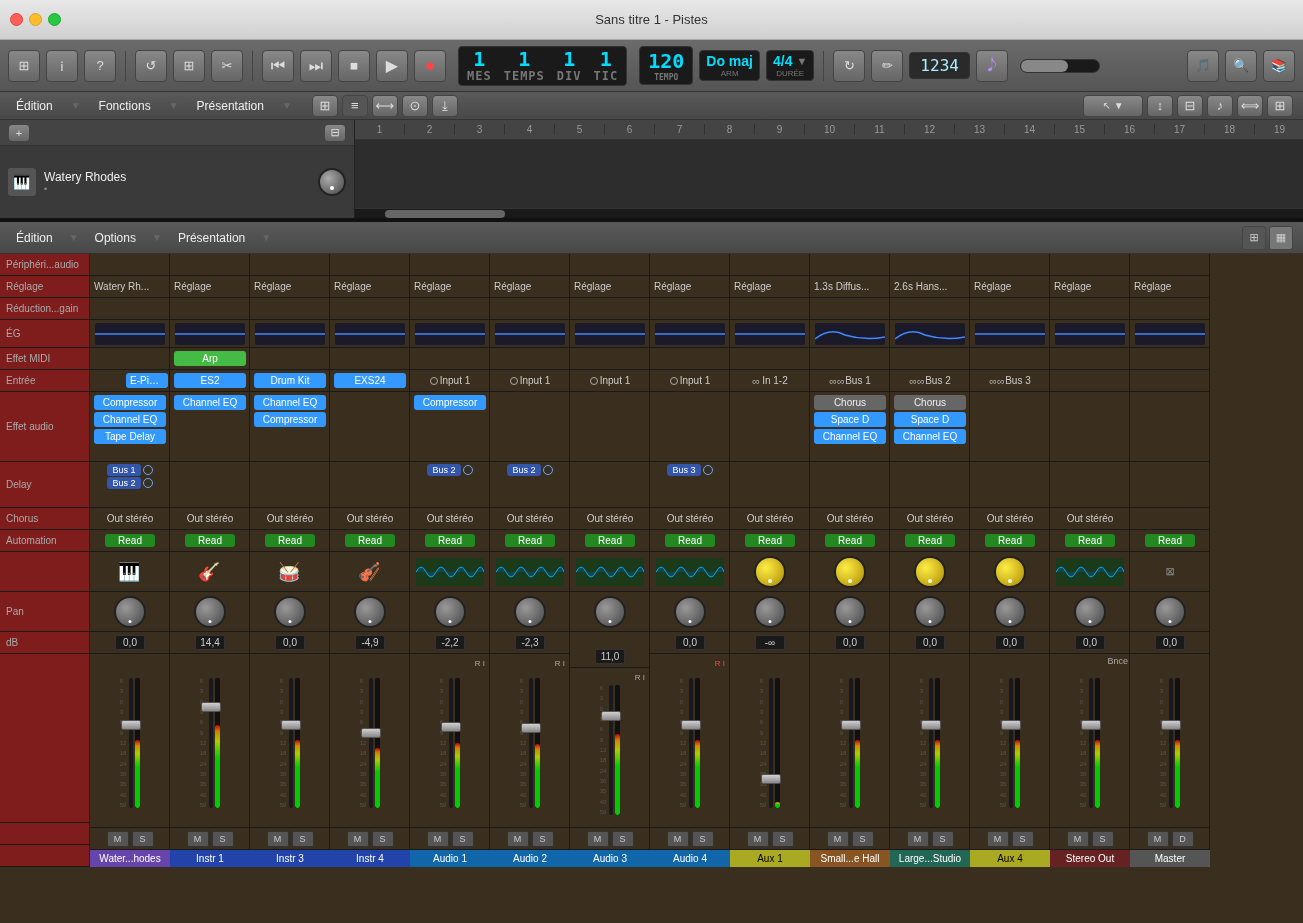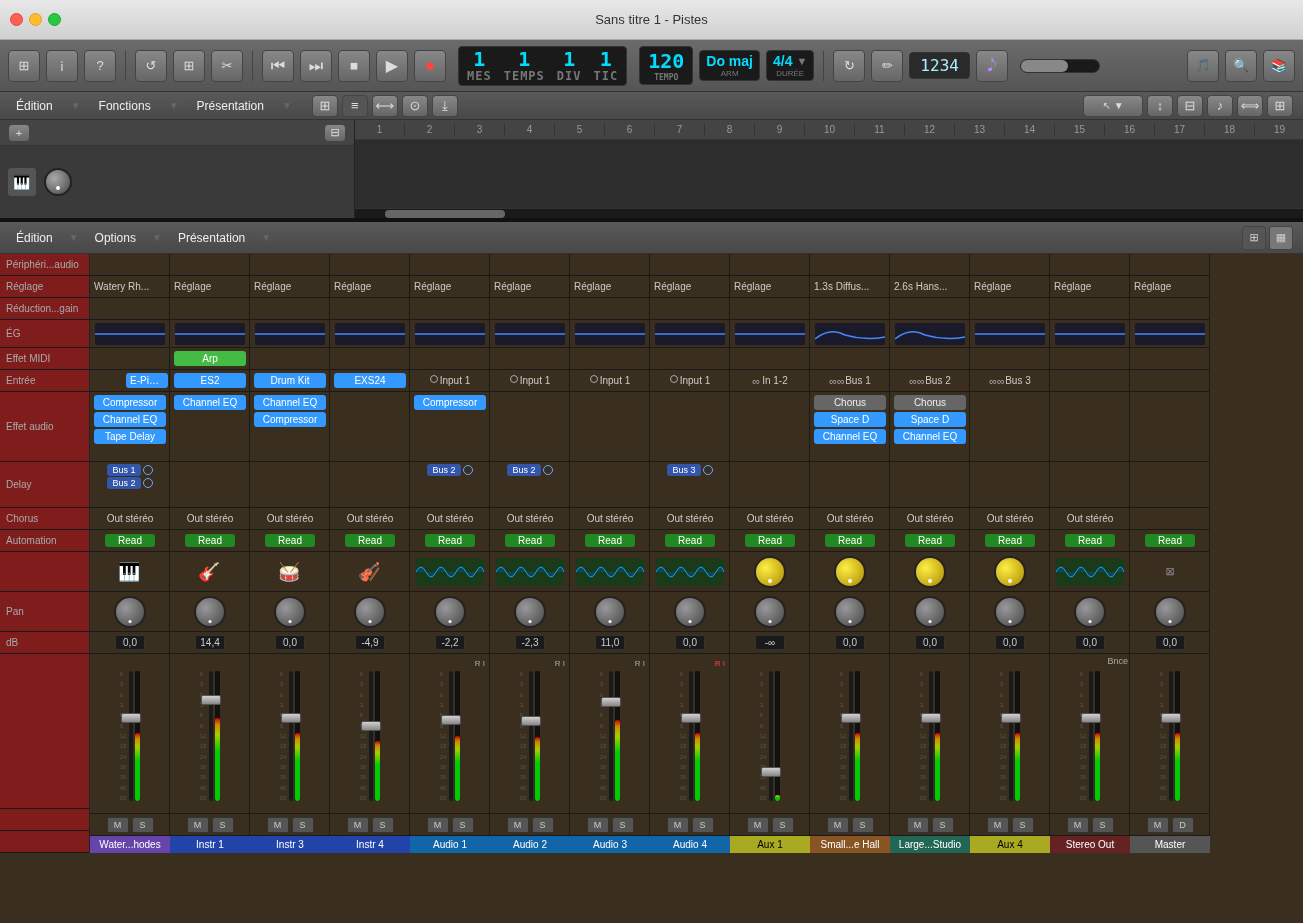--- a/index.html
+++ b/index.html
@@ -297,21 +297,21 @@
       align-items: center;
       justify-content: center;
       padding: 2px;
       border-bottom: 1px solid #1a1a1a;
       min-height: 20px;
       width: 80px;
     }
 
     .input-io {
       display: flex;
-      align-items: flex-start;
+      align-items: center;
       gap: 2px;
       font-size: 10px;
       color: #ccc;
     }
     .io-dot { width: 8px; height: 8px; border-radius: 50%; border: 1.5px solid #aaa; display: inline-block; flex-shrink: 0; }
     .send-btn {
       background: #3355aa;
       color: #fff;
       border-radius: 3px;
       font-size: 9px;
@@ -434,20 +434,24 @@
 
     <div style="height:26px; background:#444; display:flex; align-items:center; padding:0 8px; gap:6px; border-bottom:1px solid #333;">
       <div class="toolbar-btn" style="width:22px; height:18px; font-size:11px;">+</div>
       <div style="flex:1;"></div>
       <div class="toolbar-btn" style="width:22px; height:18px; font-size:11px;">⊟</div>
     </div>
 
     <div style="display:flex; align-items:center; padding:4px 8px; gap:8px; flex:1;">
       <div style="width:28px; height:28px; background:#555; border-radius:3px; display:flex; align-items:center; justify-content:center;">
         <span style="font-size:14px;">🎹</span>
+      </div>
+      <div style="flex:1;">
+        <div style="font-size:12px; color:#eee;">Watery Rhodes</div>
+        <div style="font-size:9px; color:#888;">•</div>
       </div>
       <div style="width:28px; height:28px;">
         <div class="knob" style="width:28px; height:28px;">
             <div class="knob-dot"></div>
           </div>
       </div>
     </div>
   </div>
 
   <div style="flex:1; background:#2d2d2d; display:flex; flex-direction:column; overflow:hidden;">
@@ -985,21 +989,21 @@
             <div class="ch-cell" style="height: 40px;">
               <div style="width: 68px; height: 28px; background: rgb(26, 58, 26); border-radius: 2px; overflow: hidden;"><svg width="68" height="28">
                   <path d="M0 14 Q5 4 10 14 Q15 24 20 14 Q25 4 30 14 Q35 24 40 14 Q45 4 50 14 Q55 24 60 14 Q65 4 68 14" stroke="#00aaff" stroke-width="1" fill="rgba(0,100,200,0.3)"></path>
                 </svg></div>
             </div>
             <div class="ch-cell" style="height: 40px;">
               <div style="width: 32px; height: 32px; border-radius: 50%; background: radial-gradient(circle at 35% 35%, rgb(153, 153, 153), rgb(68, 68, 68)); border: 2px solid rgb(34, 34, 34); position: relative;">
                 <div style="width: 3px; height: 3px; background: rgb(255, 255, 255); border-radius: 50%; position: absolute; bottom: 3px; left: 50%; transform: translateX(-50%);"></div>
               </div>
             </div>
-            <div class="ch-cell" style="height: 22px;">
+            <div class="ch-cell" style="height: 22px; margin-top: 14px;">
               <div class="db-val">11,0</div>
             </div>
             <div class="ch-cell" style="flex: 1 1 0%; min-height: 160px; position: relative; align-items: center; justify-content: center;">
               <div style="position: absolute; top: 5px; right: 5px; font-size: 8px; color: rgb(170, 170, 170);">R I</div>
               <div style="display: flex; align-items: flex-end; gap: 2px; height: 145px; position: relative; padding-bottom: 5px;">
                 <div style="display: flex; flex-direction: column; justify-content: space-between; height: 130px; font-size: 6px; color: rgb(85, 85, 85); padding-right: 1px;">
                   <div>6</div>
                   <div>3</div>
                   <div>0</div>
                   <div>3</div>

